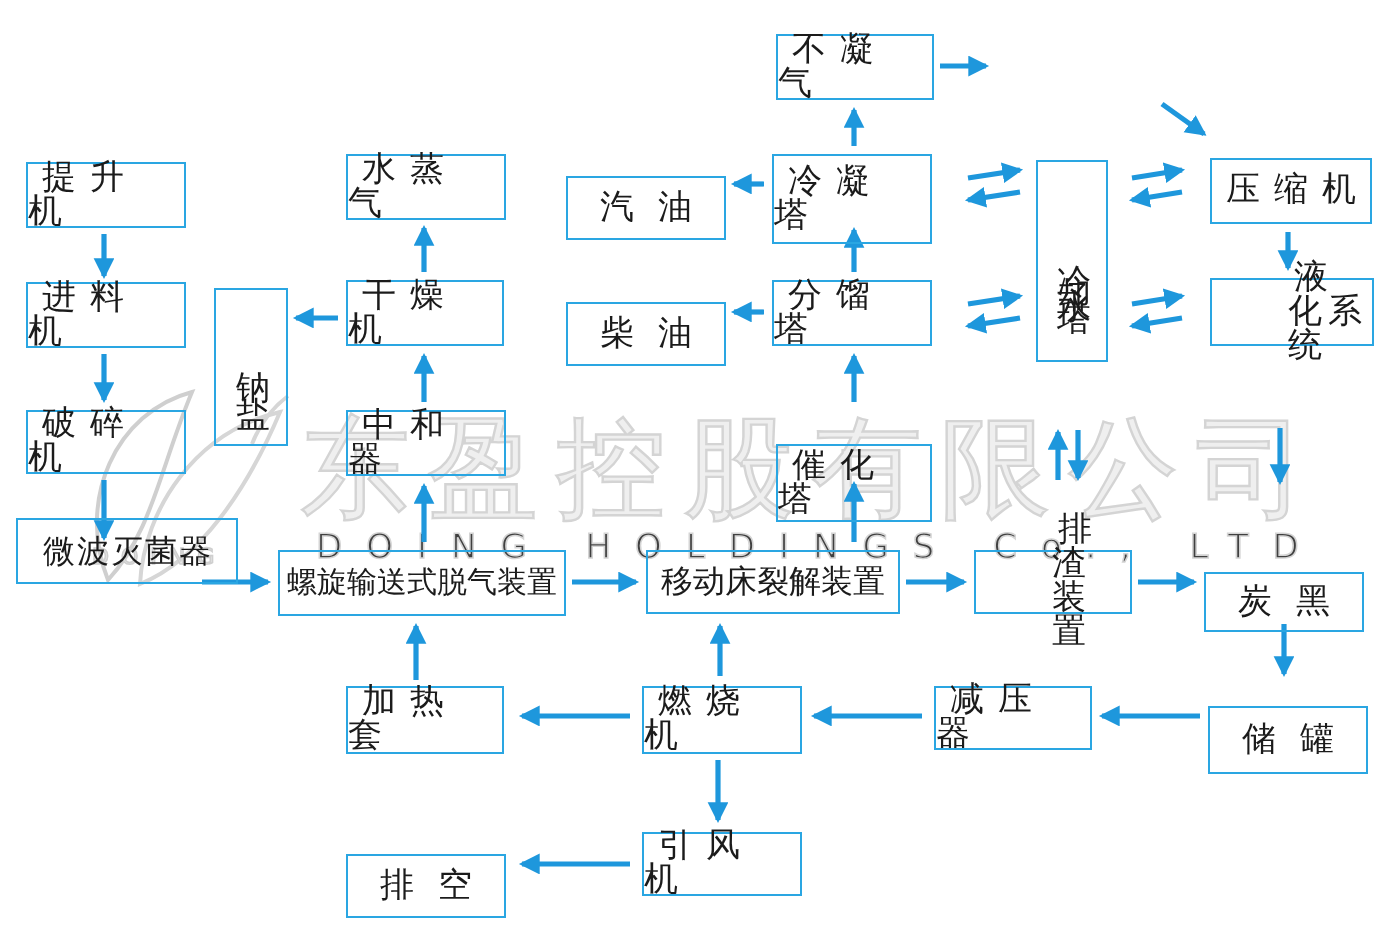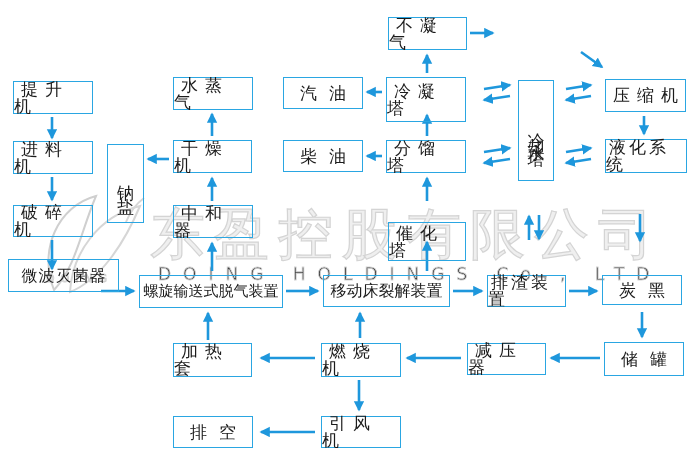--- a/index.html
+++ b/index.html
@@ -28,22 +28,22 @@
   #arrow-layer{position:absolute;left:0;top:0;z-index:2;}
   #arrow-layer line{stroke:#1e97dc;stroke-width:2.6;}
   
   .node{
     position:absolute;z-index:3;box-sizing:border-box;
     border:1.5px solid #2aa6e2;background:transparent;
     display:flex;align-items:center;justify-content:center;
     font-size:17px;color:#1b1b1b;line-height:1;
   }
   .ls7{letter-spacing:7px;text-indent:7px;}
-  .ls12{letter-spacing:12px;text-indent:12px;}
-  .ls3{letter-spacing:3px;text-indent:3px;}
+  .ls12{letter-spacing:12px;text-indent:12px;margin-top:11px;}
+  .ls3{letter-spacing:3px;text-indent:3px;padding-left:38px;}
   .c5{font-size:16px;letter-spacing:1px;text-indent:1px;}
   .c7{font-size:16px;letter-spacing:0;}
   .c9{font-size:15px;letter-spacing:0;}
   .vert{writing-mode:vertical-rl;text-orientation:upright;}
   .vgap2{letter-spacing:12px;}
   .vgap4{letter-spacing:6px;}
 </style>
 </head>
 <body>
 

